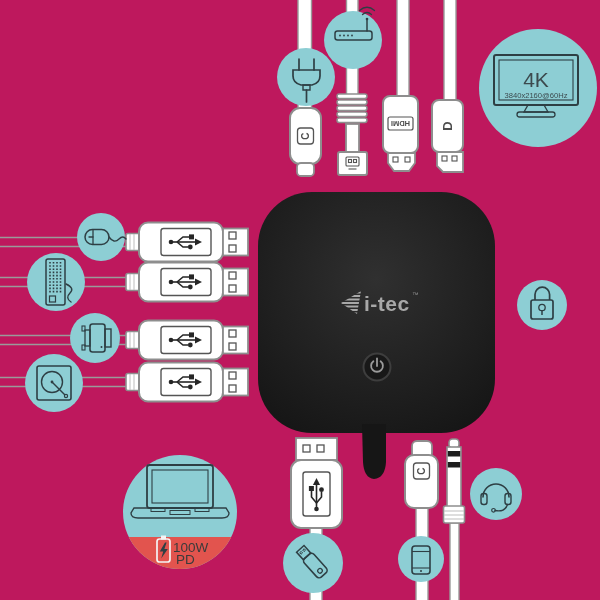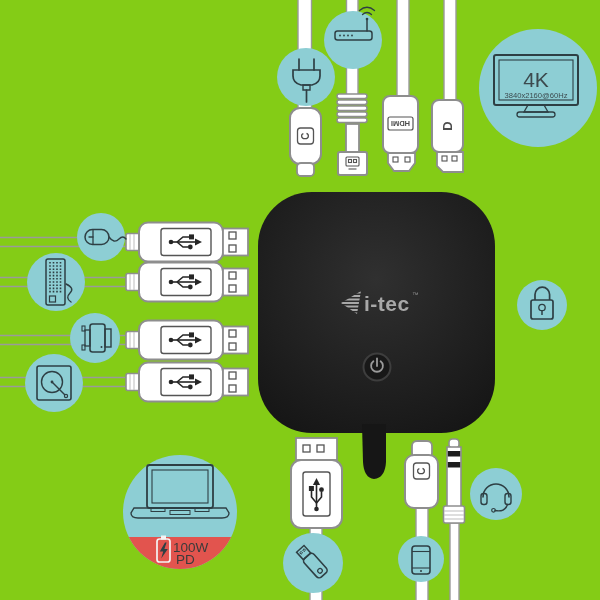--- a/index.html
+++ b/index.html
@@ -1,17 +1,17 @@
 <!DOCTYPE html>
 <html><head>
 <meta charset="utf-8">
 <style>
   html,body{margin:0;padding:0;background:#fff;}
   body{width:600px;height:600px;overflow:hidden;font-family:"Liberation Sans",sans-serif;}
-  #stage{position:relative;width:600px;height:600px;background:#84cc16;}
+  #stage{position:relative;width:600px;height:600px;background:#be185d;}
   svg{position:absolute;left:0;top:0;}
   text{font-family:"Liberation Sans",sans-serif;}
 </style>
 </head>
 <body>
 
 <div id="stage">
 <svg width="600" height="600" viewBox="0 0 600 600">
   <defs>
     <radialGradient id="dockGrad" cx="50%" cy="36%" r="78%">

